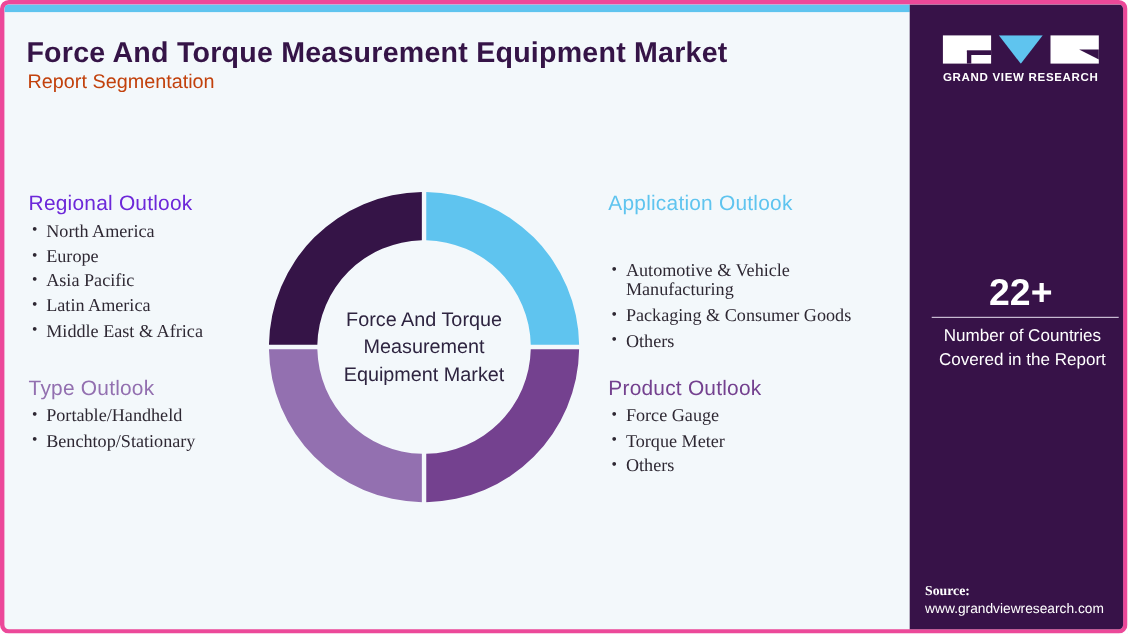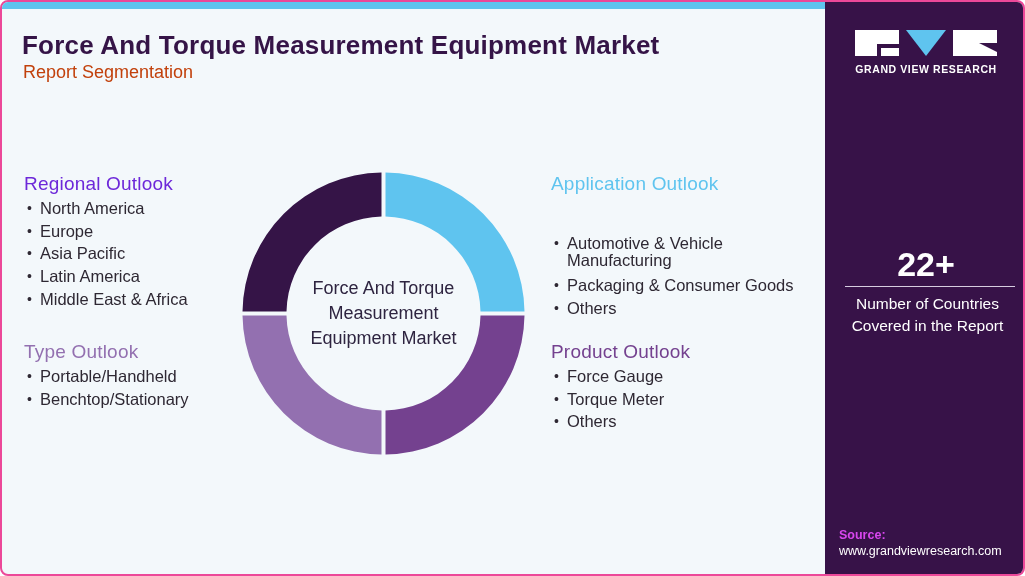--- a/index.html
+++ b/index.html
@@ -2,33 +2,33 @@
 <html><head>
   <meta charset="utf-8">
   <style>
     * { box-sizing: border-box; margin: 0; padding: 0; }
     html, body { width: 1025px; height: 576px; overflow: hidden; background: #ffffff; }
     body { font-family: "Liberation Sans", "DejaVu Sans", sans-serif; position: relative; }
 
     .card {
       position: absolute; left: 0; top: 0; width: 1025px; height: 576px;
       background: #f3f8fb;
-      border: 2px solid #ec4899;
+      border: 4px solid #ec4899;
       border-radius: 8px;
       overflow: hidden;
     }
     .top-band { position: absolute; left: 0; top: 0; width: 823px; height: 7px; background: #5fc4ef; }
 
     .title { position: absolute; left: 20px; top: 28px; font-size: 26px; font-weight: 700; color: #351447; letter-spacing: 0.2px; }
     .subtitle { position: absolute; left: 21px; top: 60px; font-size: 18px; color: #c2410c; }
 
     .section { position: absolute; }
     .section-heading { font-size: 19px; font-weight: 400; margin-bottom: 2px; letter-spacing: 0.2px; }
     .section-list { list-style: none; }
-    .section-list li { font-size: 16.5px; color: #2e2833; line-height: 22.7px; position: relative; padding-left: 16px; }
+    .section-list li { font-size: 16.5px; color: #2e2833; line-height: 22.7px; position: relative; padding-left: 16px; font-family: Liberation Serif, serif; }
     .section-list li::before { content: "•"; position: absolute; left: 3px; top: 0; font-size: 14px; }
     .section-list li.wrap { line-height: 17px; margin-bottom: 5px; margin-top: 2px; }
 
     .h-regional { color: #6d28d9; }
     .h-type { color: #9370b0; }
     .h-application { color: #5fc4ef; }
     .h-product { color: #74418f; }
 
     .donut-wrap { position: absolute; left: 240px; top: 170px; width: 283px; height: 283px; }
     .donut-center {
@@ -36,21 +36,21 @@
       display: flex; align-items: center; justify-content: center; text-align: center;
     }
     .donut-center span { font-size: 18px; color: #2e2440; line-height: 25px; display: block; width: 150px; }
 
     .side-panel { position: absolute; left: 823px; top: 0; width: 202px; height: 576px; background: #371248; }
     .logo { position: absolute; left: 30px; top: 28px; width: 142px; height: 26px; }
     .logo-text { position: absolute; left: 0; width: 202px; top: 61px; text-align: center; color: #ffffff; font-size: 10.5px; font-weight: 700; letter-spacing: 0.6px; }
     .stat-value { position: absolute; left: 0; width: 202px; top: 243px; text-align: center; color: #ffffff; font-size: 34px; font-weight: 700; }
     .stat-divider { position: absolute; left: 20px; width: 170px; top: 284px; height: 1px; background: #d6cde0; }
     .stat-label { position: absolute; left: 0; width: 205px; top: 291px; text-align: center; color: #ffffff; font-size: 15.5px; line-height: 22px; }
-    .source-label { position: absolute; left: 14px; top: 526px; color: #d946ef; font-size: 12.5px; font-weight: 700; }
+    .source-label { position: absolute; left: 14px; top: 526px; color: #ffffff; font-size: 12.5px; font-weight: 700; font-family: Liberation Serif, serif; }
     .source-url { position: absolute; left: 14px; top: 542px; color: #ffffff; font-size: 12.5px; }
   </style>
 </head>
 <body>
 
 <div class="card">
   <div class="top-band"></div>
 
   <div class="title">Force And Torque Measurement Equipment Market</div>
   <div class="subtitle">Report Segmentation</div>

